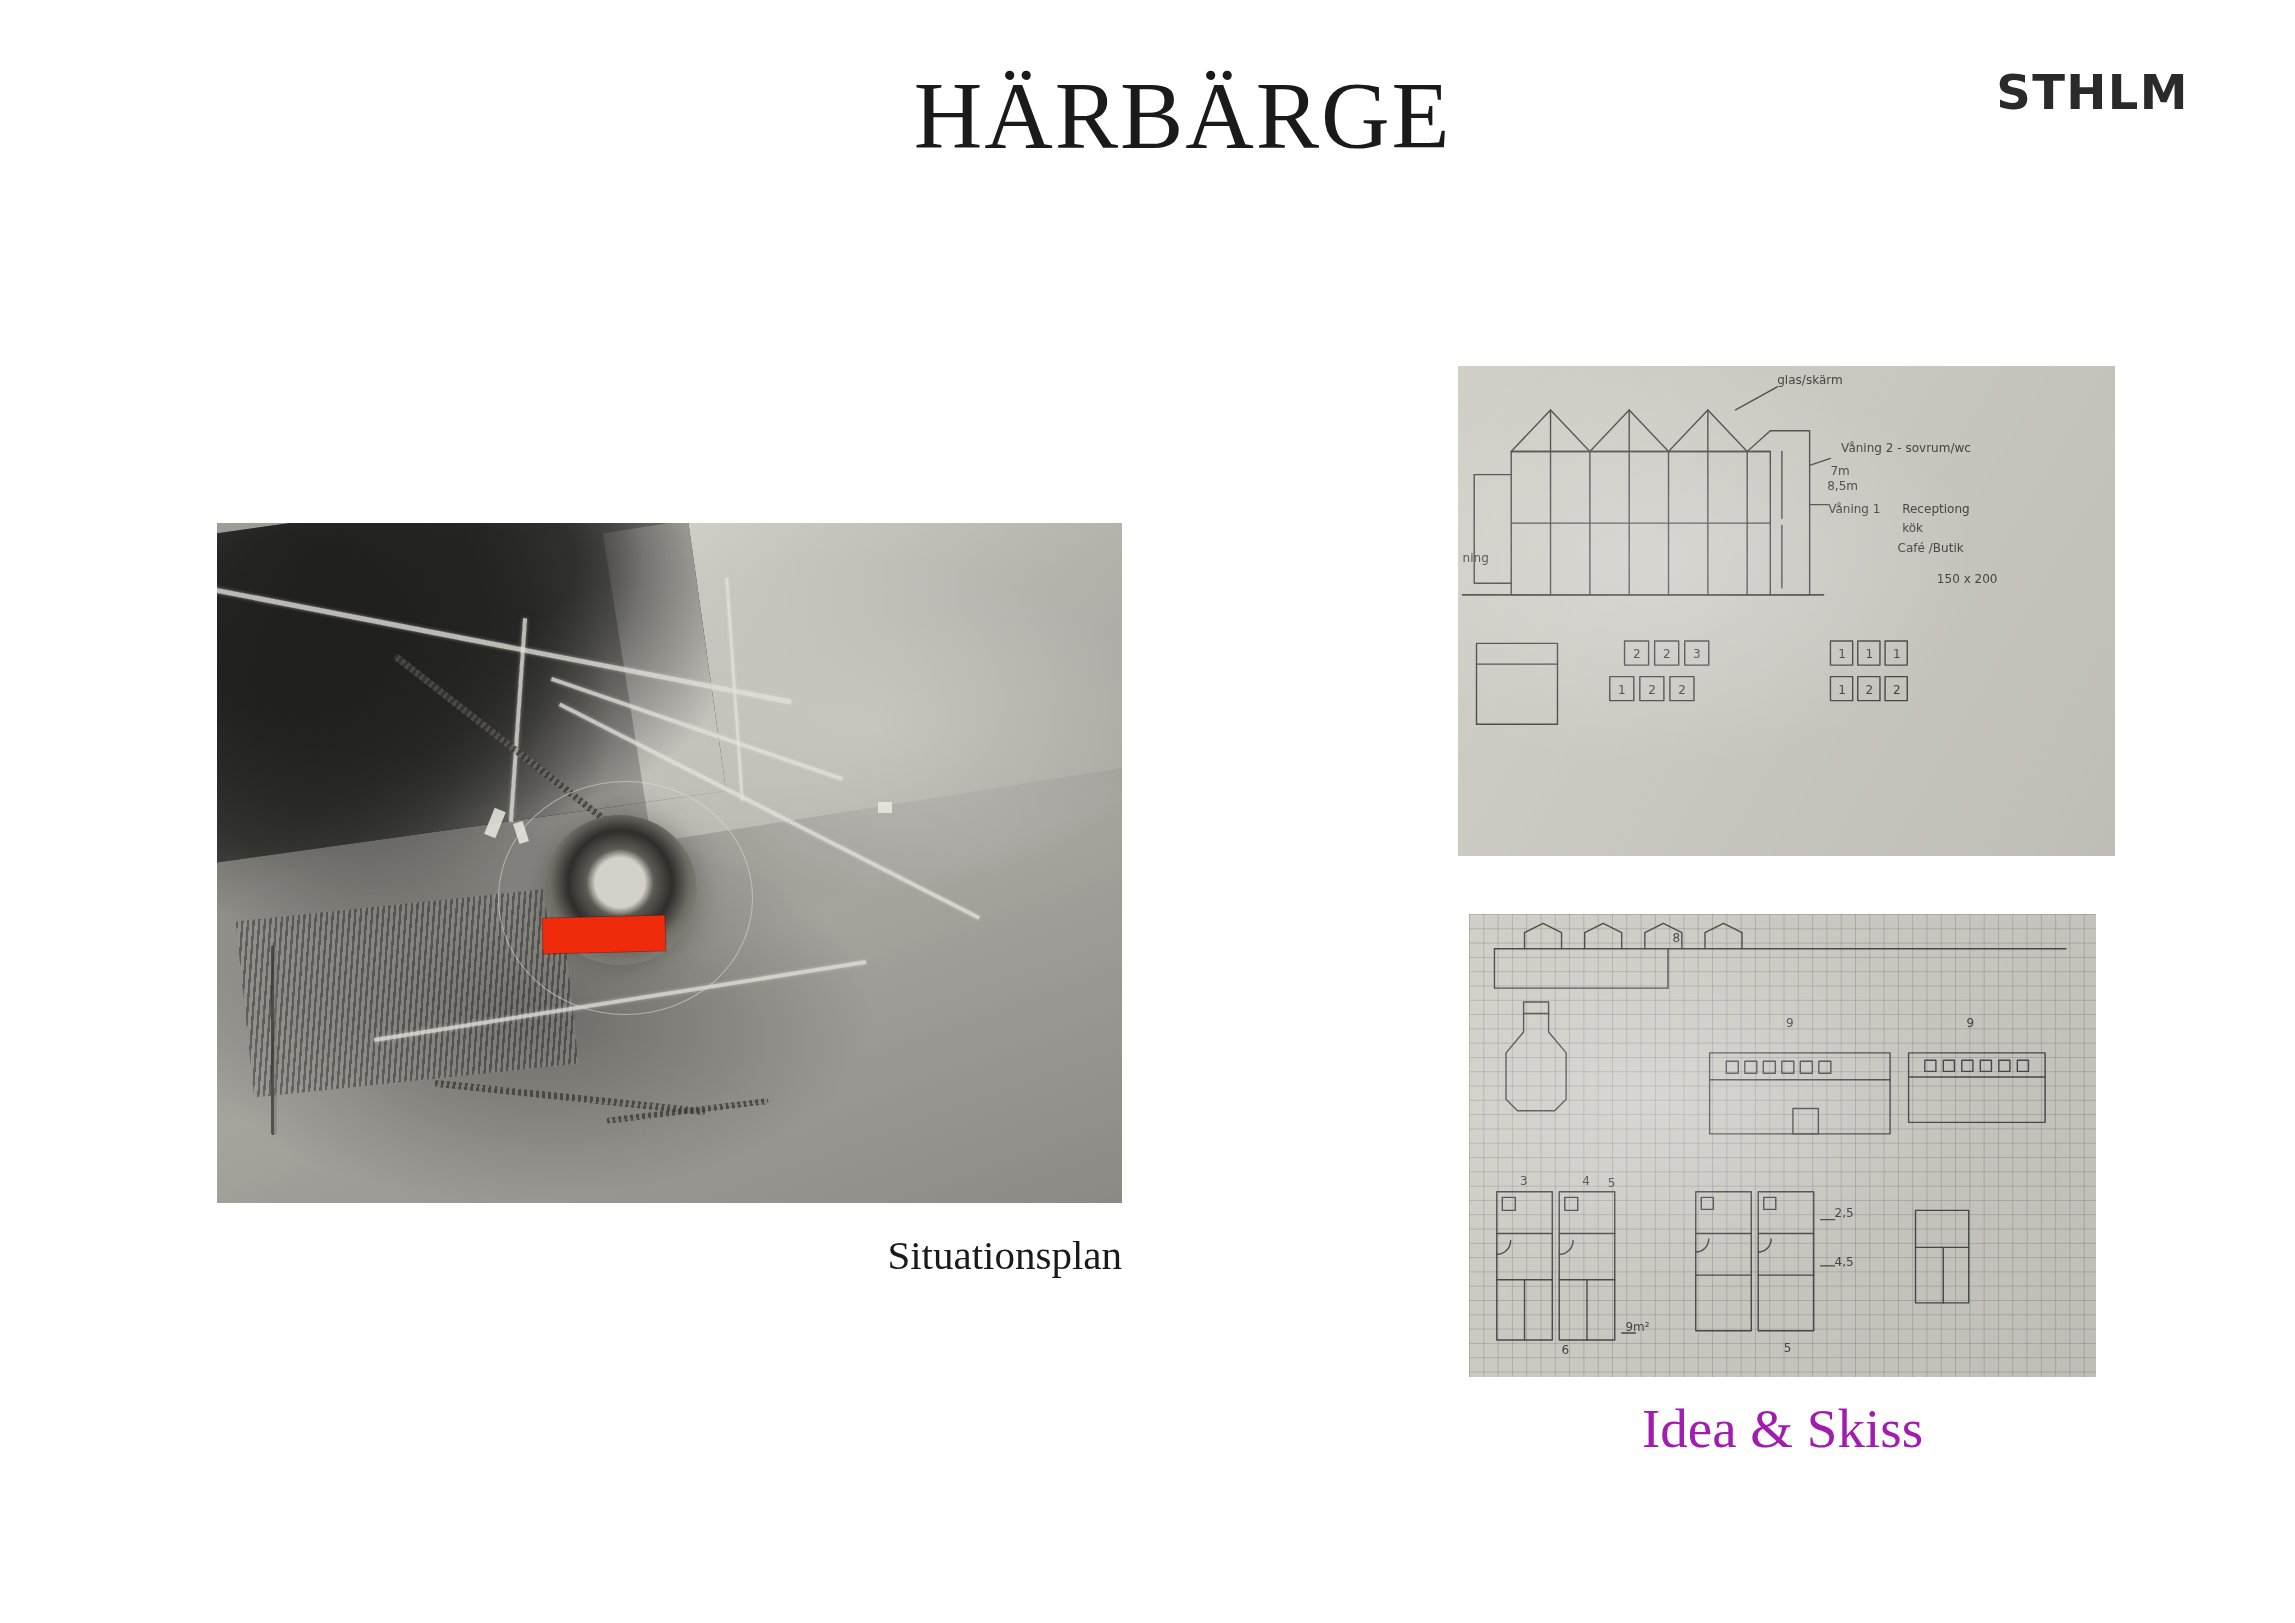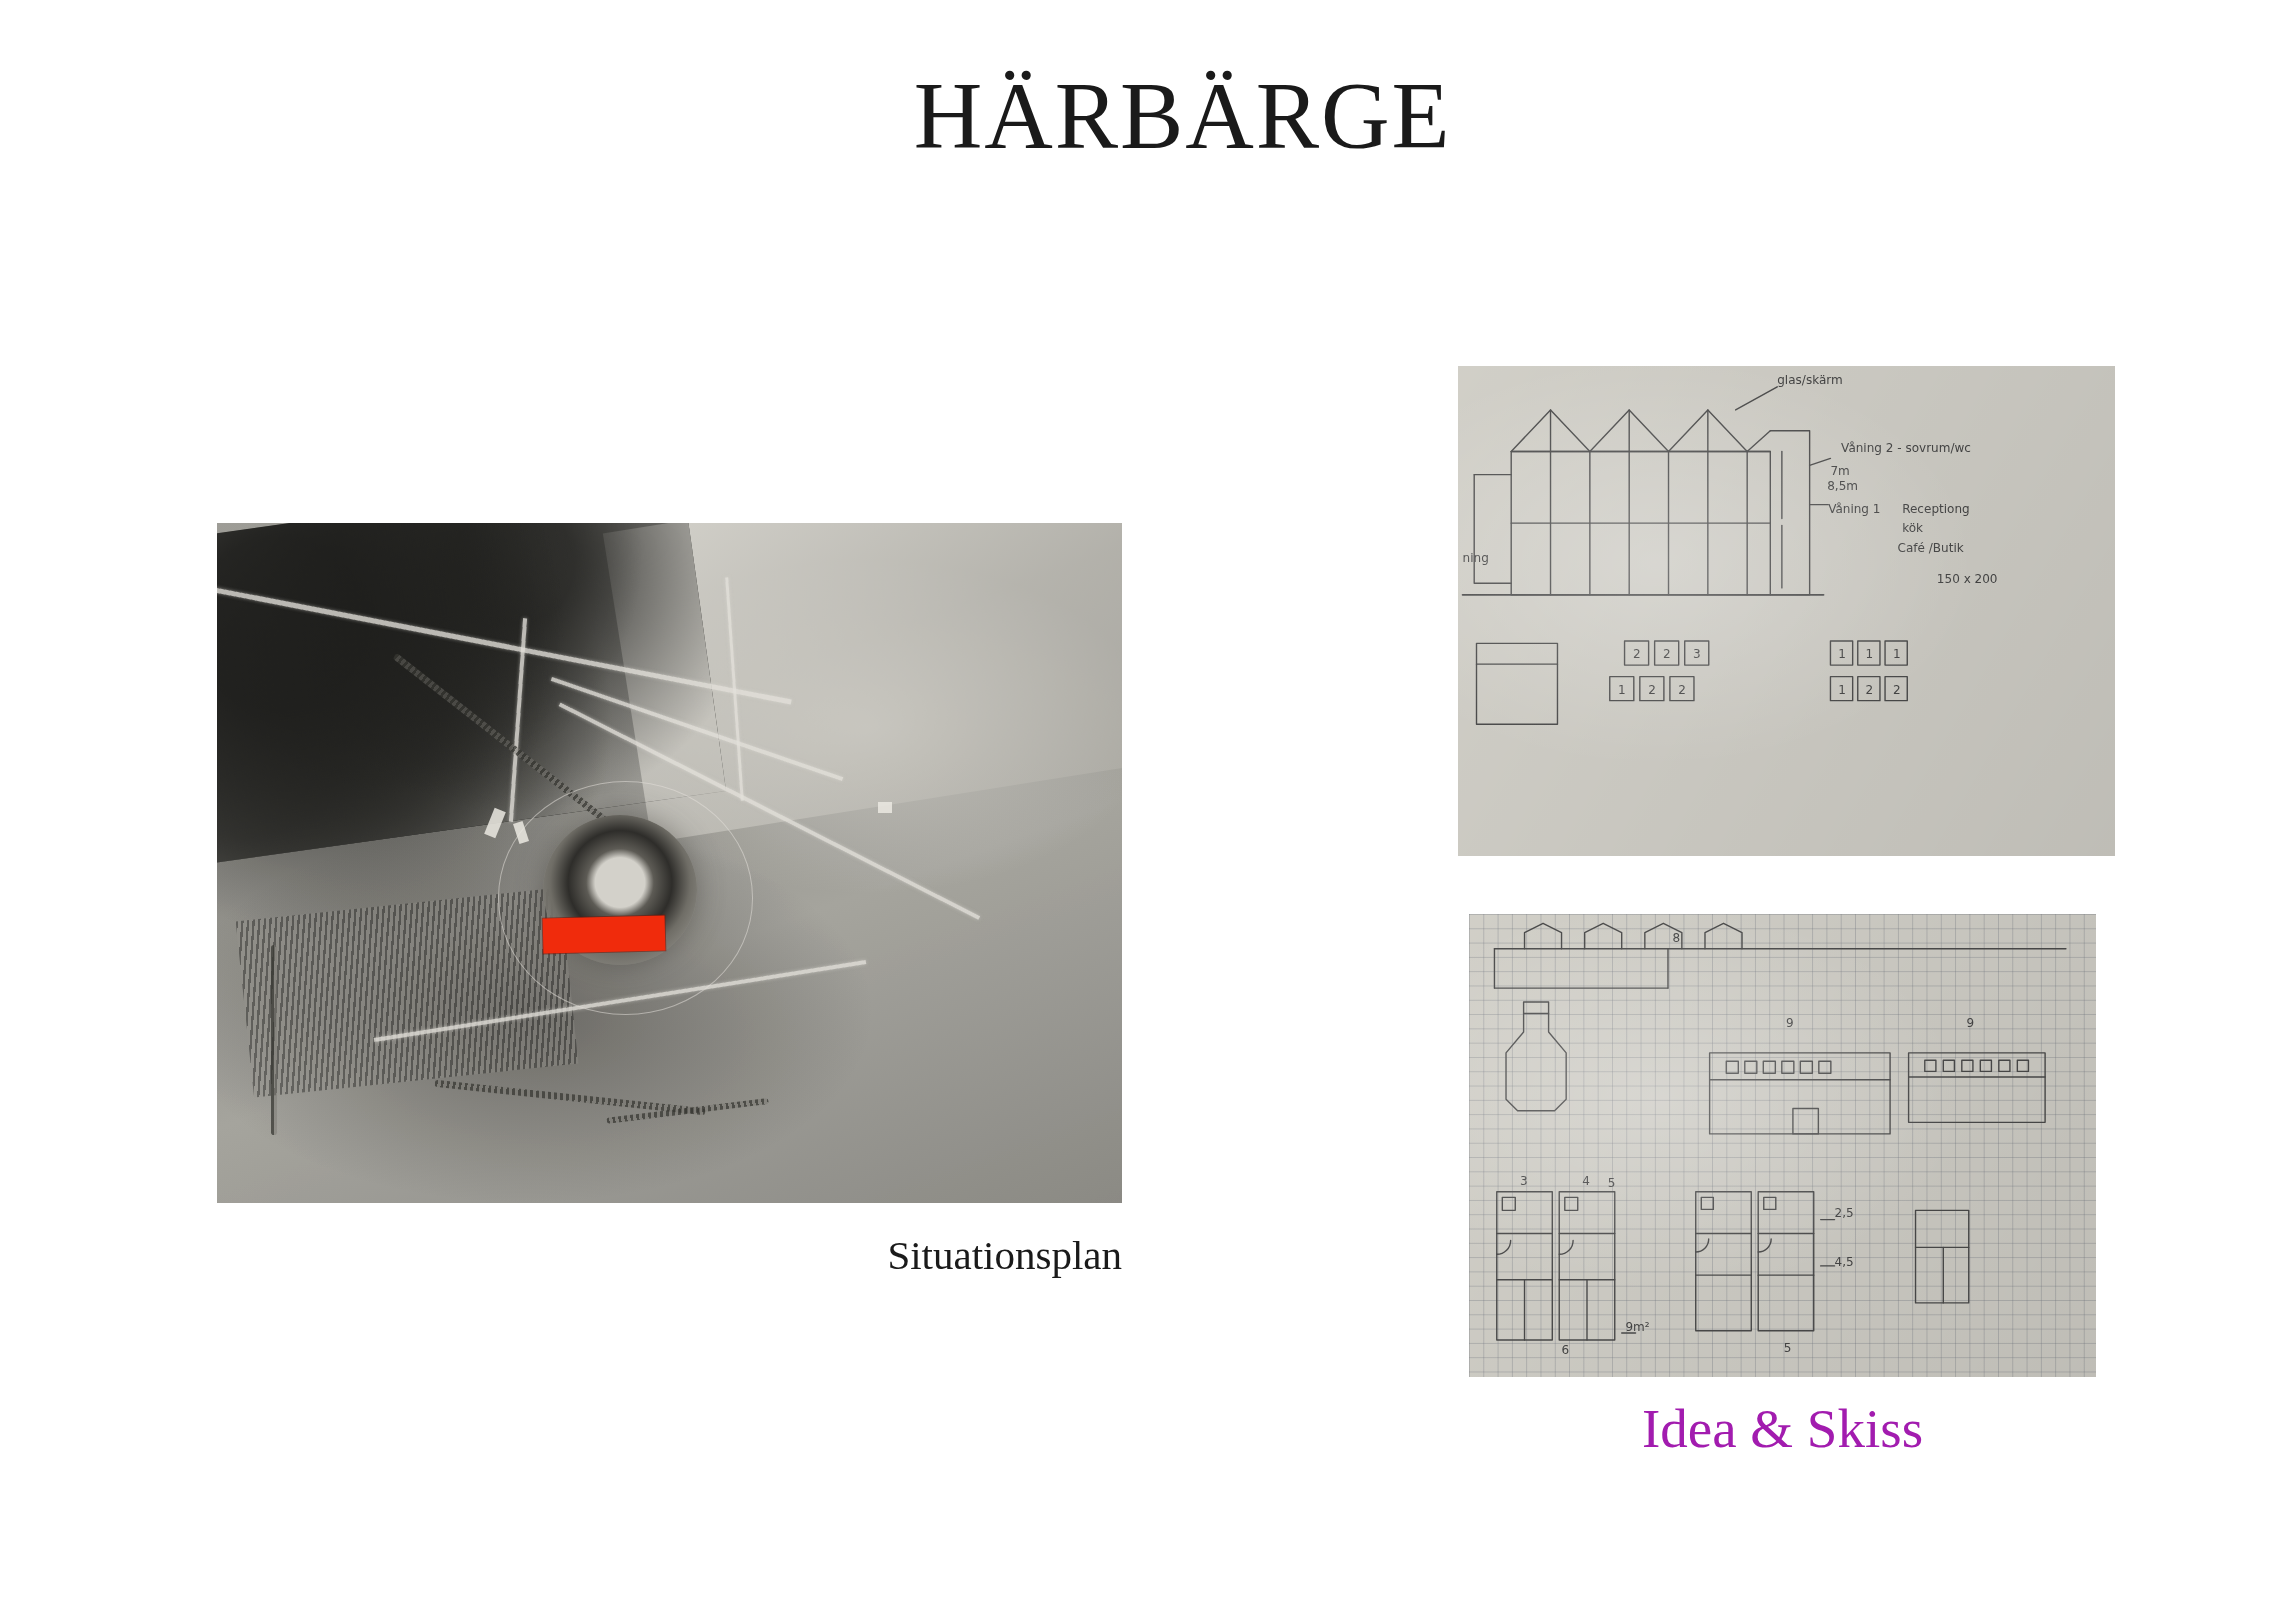--- a/index.html
+++ b/index.html
@@ -221,20 +221,21 @@
     color: #a21caf;
     font-family: "Liberation Serif", serif;
   }
 </style>
 </head>
 <body>
 
 <div id="page-title">HÄRBÄRGE</div>
 
 <div id="logo">
+  <div class="l3">STHLM</div>
 </div>
 
 <div id="situation-figure">
   <div id="aerial-photo">
     <div class="base"></div>
     <div class="field-ne"></div>
     <div class="forest"></div>
     <div class="field-stripes"></div>
     <div class="road r1"></div>
     <div class="road r2"></div>

